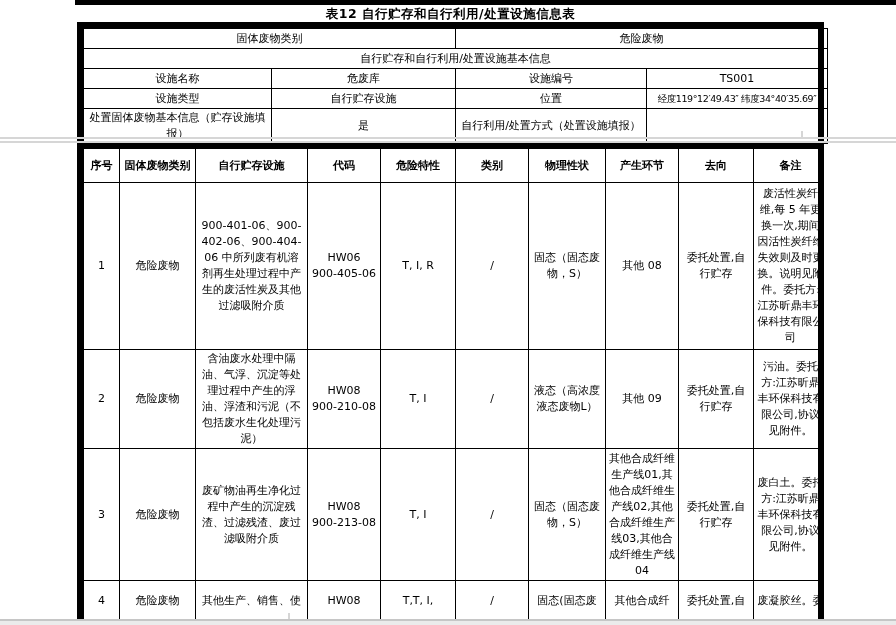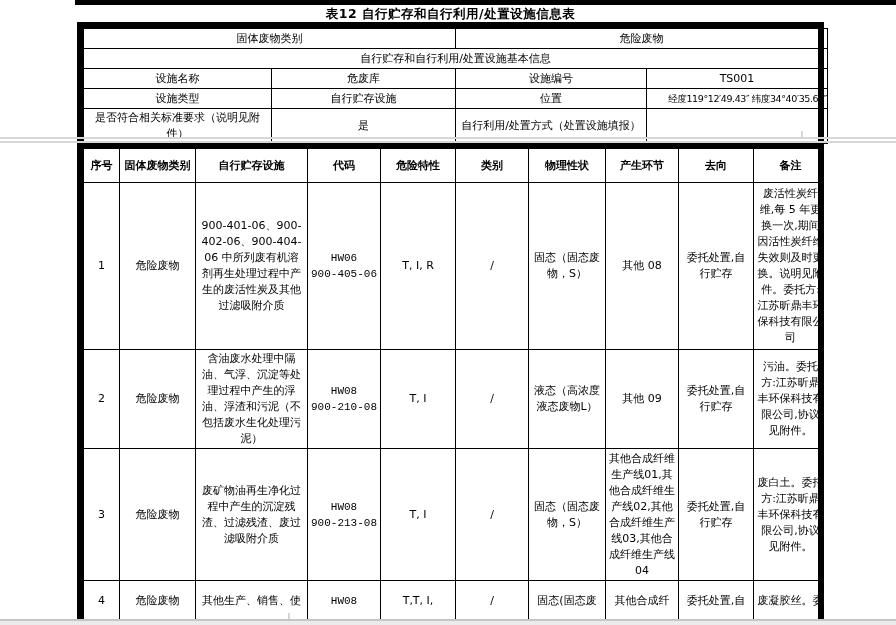--- a/index.html
+++ b/index.html
@@ -13,22 +13,22 @@
     font-size:12.5px; font-weight:bold; letter-spacing:0.5px; }
 
   .tbl-wrap { border:6px solid #000000; background:#fff; }
   #wrapA { left:77px; top:22px; width:747px; }
   #wrapB { left:77px; top:143px; width:747px; height:477px; overflow:hidden; border-bottom:none; }
 
   table { border-collapse:collapse; table-layout:fixed; width:745px; }
   td { border:1px solid #000; text-align:center; vertical-align:middle;
     font-size:11px; line-height:16px; padding:1px 3px; word-break:break-all; overflow:hidden; }
   .bold td, td.bold { font-weight:bold; }
-  .code-cell { white-space:pre-line;font-family:Liberation Mono, monospace; }
-  .coord-cell { font-size:9.5px; letter-spacing:-0.4px; white-space:nowrap; padding:0;text-align:right; }
+  .code-cell { white-space:pre-line; }
+  .coord-cell { font-size:9.5px; letter-spacing:-0.4px; white-space:nowrap; padding:0; }
 
   
   .band-line { left:0; width:896px; height:2px; background:#d6d6d6; }
   .tick { width:2px; height:6px; background:#d6d6d6; }
 
   
   #bottom-band-dark { left:0; top:619px; width:896px; height:2px; background:#c6c6c6; }
   #bottom-band-light { left:0; top:621px; width:896px; height:4px; background:#ebebeb; }
 </style>
 </head>
@@ -60,21 +60,21 @@
       <td>设施编号</td>
       <td>TS001</td>
     </tr>
     <tr style="height:20px">
       <td>设施类型</td>
       <td>自行贮存设施</td>
       <td>位置</td>
       <td class="coord-cell">经度119°12′49.43″ 纬度34°40′35.69″</td>
     </tr>
     <tr style="height:33px">
-      <td>是否符合相关标准要求（说明见附件）</td>
+      <td>处置固体废物基本信息（贮存设施填报）</td>
       <td>是</td>
       <td>自行利用/处置方式（处置设施填报）</td>
       <td></td>
     </tr>
   </tbody>
     </table>
 </div>
 
 <div class="abs band-line" style="top:137px"></div>
 <div class="abs band-line" style="top:141px"></div>

